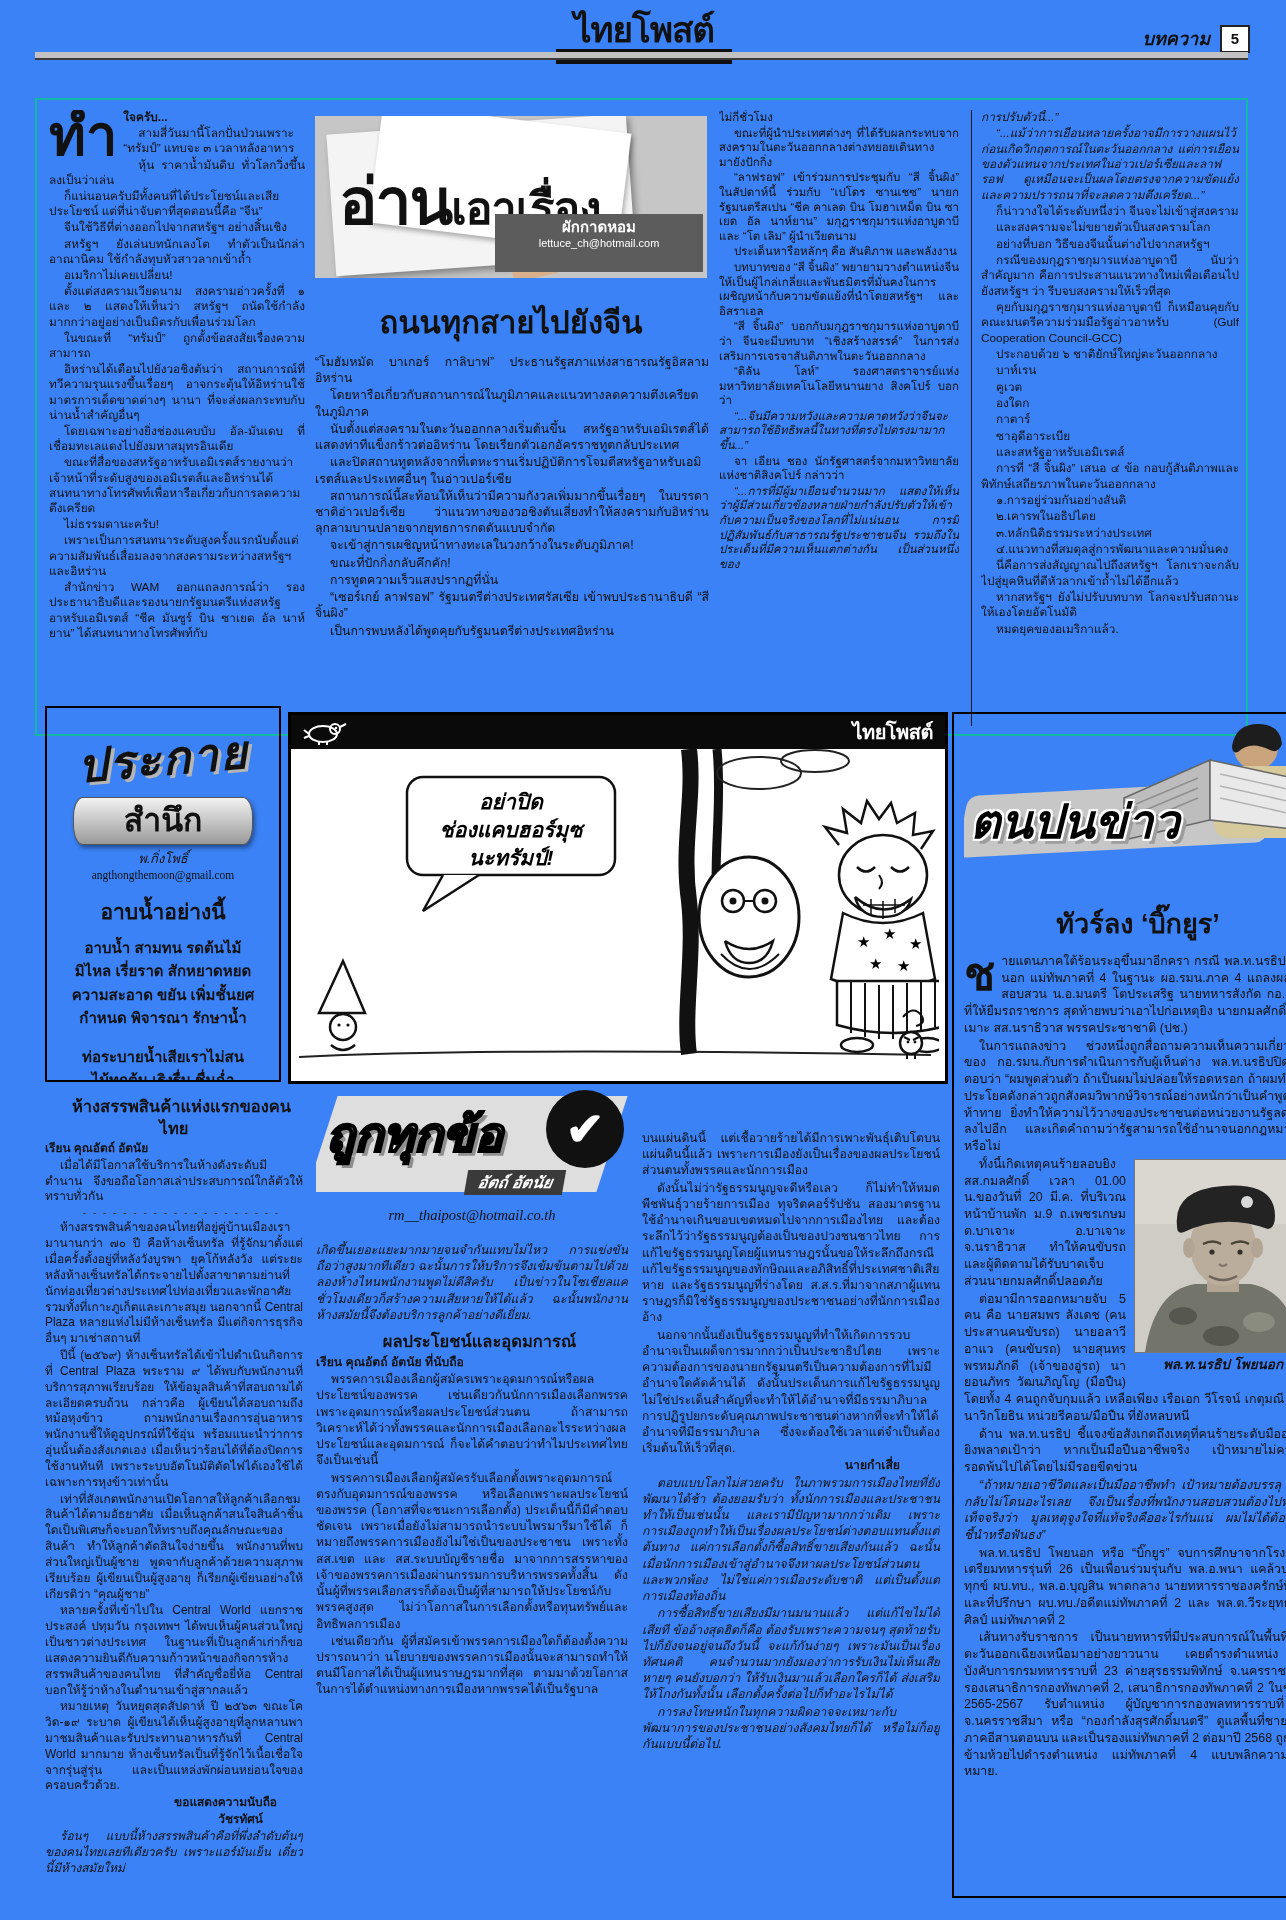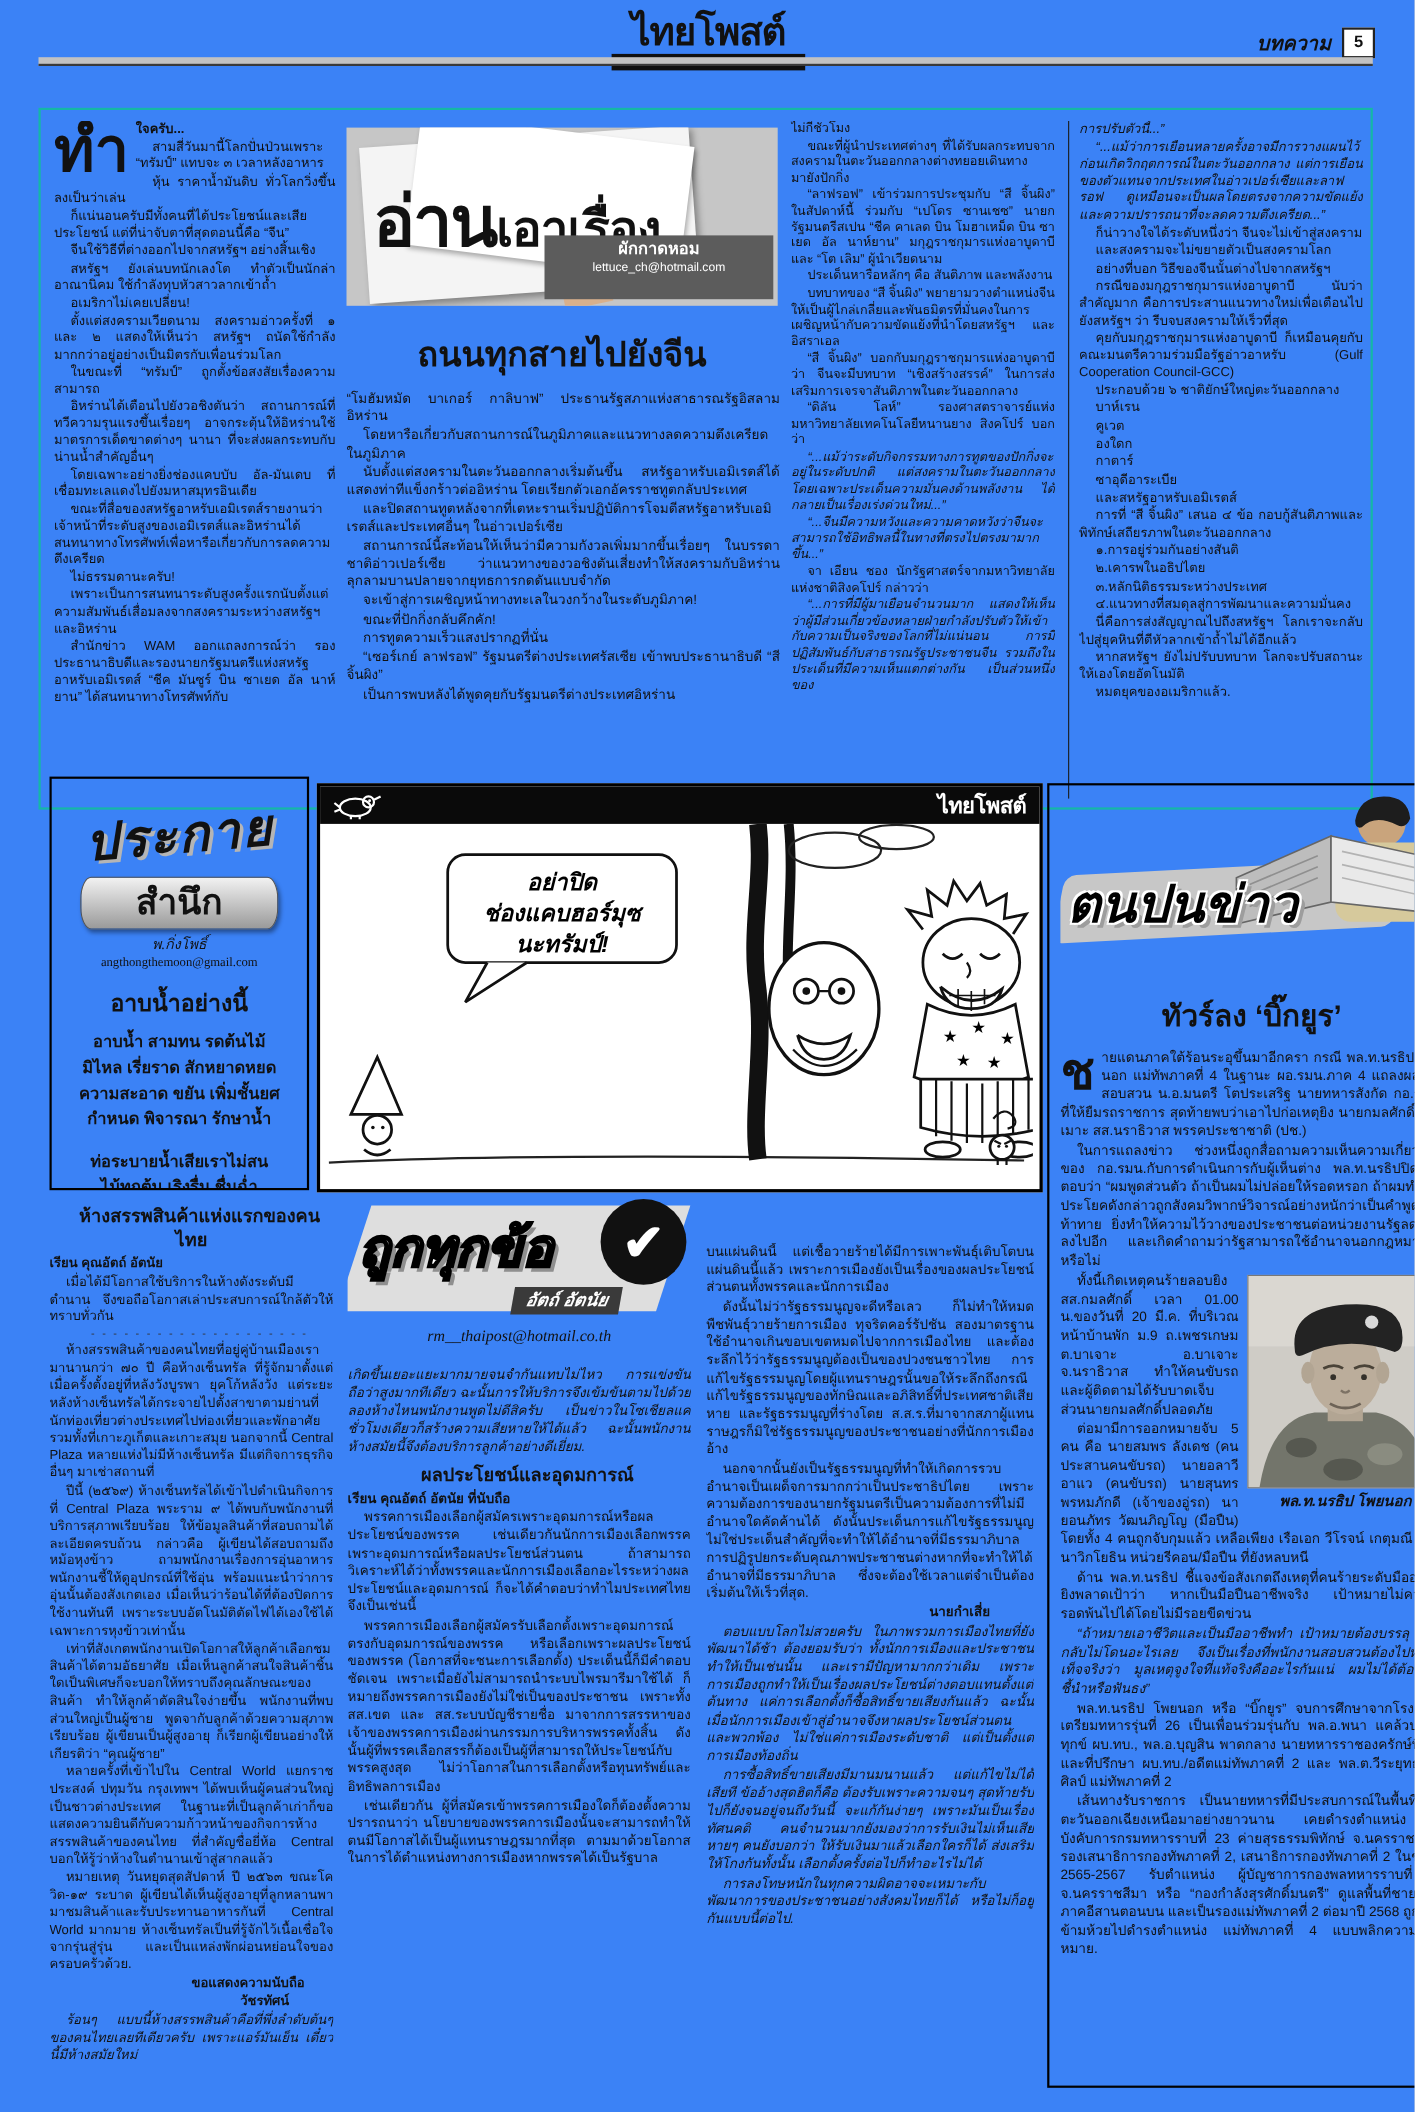--- a/index.html
+++ b/index.html
@@ -167,21 +167,20 @@
     <div class="abs aan-headline">ถนนทุกสายไปยังจีน</div>
 
     <div class="abs col colC">
         <p class="noind">ไม่กี่ชั่วโมง</p>
         <p>ขณะที่ผู้นำประเทศต่างๆ ที่ได้รับผลกระทบจากสงครามในตะวันออกกลางต่างทยอยเดินทางมายังปักกิ่ง</p>
         <p>“ลาฟรอฟ” เข้าร่วมการประชุมกับ “สี จิ้นผิง” ในสัปดาห์นี้ ร่วมกับ “เปโดร ซานเชซ” นายกรัฐมนตรีสเปน “ชีค คาเลด บิน โมฮาเหม็ด บิน ซาเยด อัล นาห์ยาน” มกุฎราชกุมารแห่งอาบูดาบี และ “โต เลิม” ผู้นำเวียดนาม</p>
         <p>ประเด็นหารือหลักๆ คือ สันติภาพ และพลังงาน</p>
         <p>บทบาทของ “สี จิ้นผิง” พยายามวางตำแหน่งจีนให้เป็นผู้ไกล่เกลี่ยและพันธมิตรที่มั่นคงในการเผชิญหน้ากับความขัดแย้งที่นำโดยสหรัฐฯ และอิสราเอล</p>
         <p>“สี จิ้นผิง” บอกกับมกุฎราชกุมารแห่งอาบูดาบีว่า จีนจะมีบทบาท “เชิงสร้างสรรค์” ในการส่งเสริมการเจรจาสันติภาพในตะวันออกกลาง</p>
         <p>“ดิลัน โลห์” รองศาสตราจารย์แห่งมหาวิทยาลัยเทคโนโลยีหนานยาง สิงคโปร์ บอกว่า</p>
-        <p class="it">“...แม้ว่าระดับกิจกรรมทางการทูตของปักกิ่งจะอยู่ในระดับปกติ แต่สงครามในตะวันออกกลาง โดยเฉพาะประเด็นความมั่นคงด้านพลังงาน ได้กลายเป็นเรื่องเร่งด่วนใหม่...”</p>
         <p class="it">“...จีนมีความหวังและความคาดหวังว่าจีนจะสามารถใช้อิทธิพลนี้ในทางที่ตรงไปตรงมามากขึ้น...”</p>
         <p>จา เอียน ชอง นักรัฐศาสตร์จากมหาวิทยาลัยแห่งชาติสิงคโปร์ กล่าวว่า</p>
         <p class="it">“...การที่มีผู้มาเยือนจำนวนมาก แสดงให้เห็นว่าผู้มีส่วนเกี่ยวข้องหลายฝ่ายกำลังปรับตัวให้เข้ากับความเป็นจริงของโลกที่ไม่แน่นอน การมีปฏิสัมพันธ์กับสาธารณรัฐประชาชนจีน รวมถึงในประเด็นที่มีความเห็นแตกต่างกัน เป็นส่วนหนึ่งของ</p>
       </div>
 
     <div class="abs vrule"></div>
 
     <div class="abs col colD">
         <p class="it noind">การปรับตัวนี้...”</p>
         <p class="it">“...แม้ว่าการเยือนหลายครั้งอาจมีการวางแผนไว้ก่อนเกิดวิกฤตการณ์ในตะวันออกกลาง แต่การเยือนของตัวแทนจากประเทศในอ่าวเปอร์เซียและลาฟรอฟ ดูเหมือนจะเป็นผลโดยตรงจากความขัดแย้งและความปรารถนาที่จะลดความตึงเครียด...”</p>

